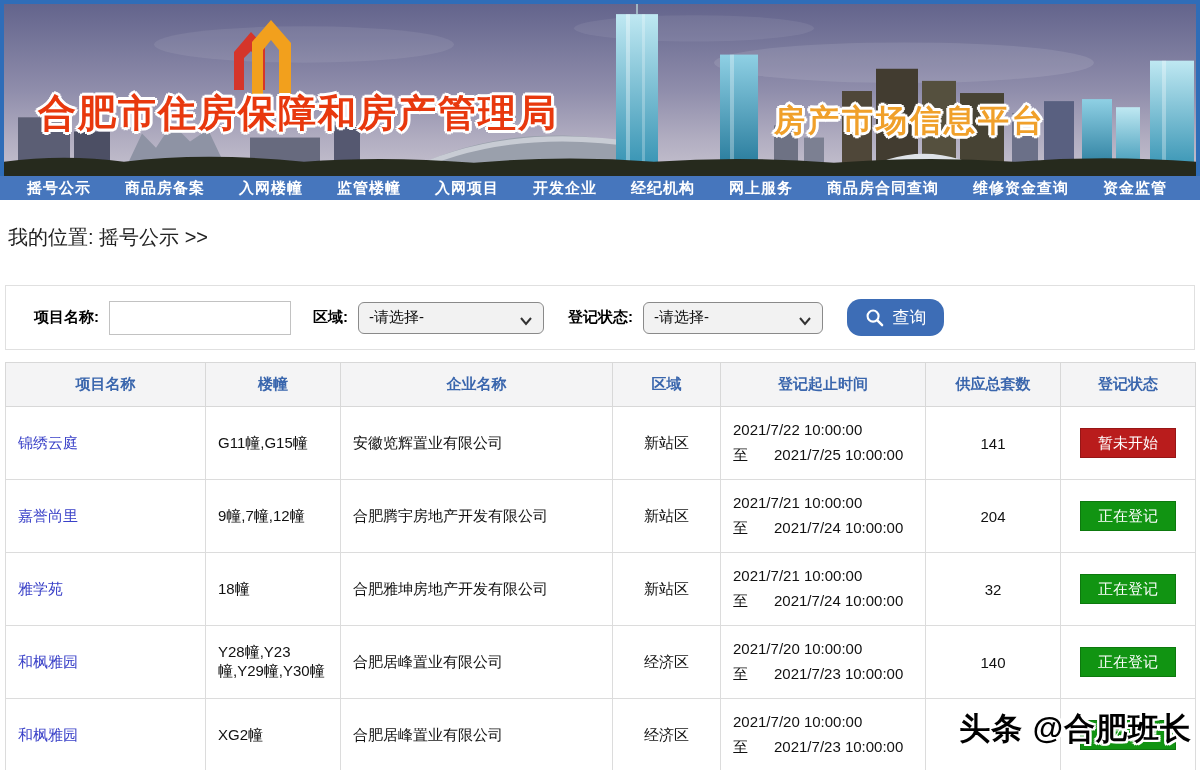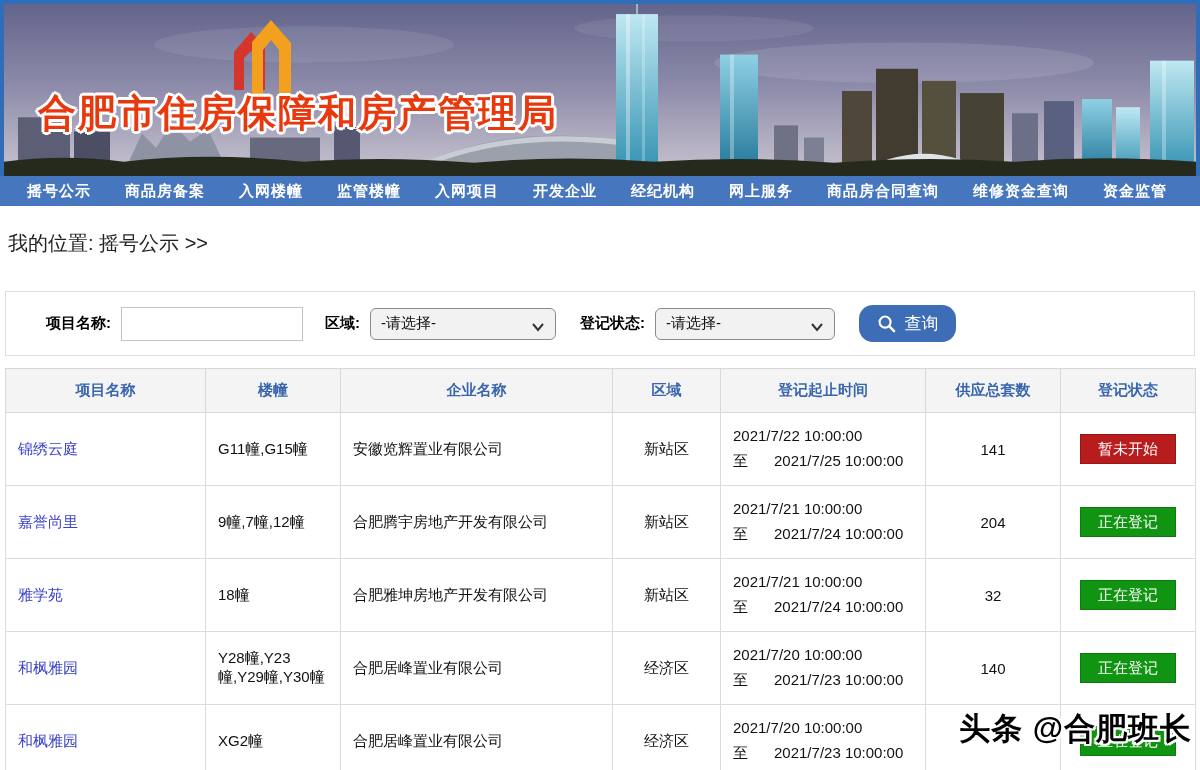--- a/index.html
+++ b/index.html
@@ -15,30 +15,30 @@
   .org-title { position:absolute; left:34px; top:84px; font-size:38px; font-weight:bold;
       color:#e8380d; letter-spacing:2px; white-space:nowrap;
       text-shadow:-2px -2px 0 #fff,2px -2px 0 #fff,-2px 2px 0 #fff,2px 2px 0 #fff,
                   -3px 0 0 #fff,3px 0 0 #fff,0 -3px 0 #fff,0 3px 0 #fff; }
   .platform-title { position:absolute; left:770px; top:96px; font-size:31px; font-weight:bold;
       color:#f0a02a; letter-spacing:3px; white-space:nowrap;
       text-shadow:-2px -2px 0 #fff,2px -2px 0 #fff,-2px 2px 0 #fff,2px 2px 0 #fff,
                   -3px 0 0 #fff,3px 0 0 #fff,0 -3px 0 #fff,0 3px 0 #fff; }
 
   
-  .navbar { height:30px; background:#4676bd; display:flex; align-items:center; padding-left:10px; }
+  .navbar { height:24px; background:#4676bd; display:flex; align-items:center; padding-left:10px; }
   .navbar a { color:#fff; font-size:15px; font-weight:bold; text-decoration:none;
               padding:0 17px; letter-spacing:1px; white-space:nowrap; cursor:pointer; }
 
   
   .breadcrumb { padding:24px 8px 14px; font-size:20px; color:#222; }
 
   
   .search-panel { margin:20px 5px 4px; border:1px solid #e0e0e0; height:65px;
-                  display:flex; align-items:center; padding-left:40px; }
+                  display:flex; align-items:center; padding-left:28px; }
   .f-label { font-size:15px; font-weight:bold; color:#000; white-space:nowrap; }
   .search-panel input[type=text] { width:182px; height:34px; border:1px solid #c2c2c2;
       margin:0 22px 0 10px; font-size:15px; padding:0 8px; outline:none; }
   .select-box { position:relative; width:186px; height:32px; border:1px solid #8a8a8a;
       border-radius:6px; background:#f2f2f2; display:flex; align-items:center;
       padding:0 30px 0 10px; font-size:15px; color:#111; margin:0 24px 0 10px; cursor:pointer; }
   .select-box .chev { position:absolute; right:10px; top:11px; }
   .query-btn { width:97px; height:37px; background:#3d6db6; color:#fff; border:none;
       display:flex; align-items:center; justify-content:center; gap:9px; font-size:17px;
       border-radius:14px; cursor:pointer; }
@@ -117,20 +117,21 @@
       <rect x="1112" y="102" width="24" height="68" fill="url(#teal)"></rect>
       <rect x="1146" y="56" width="44" height="114" fill="url(#teal)"></rect>
       <rect x="1158" y="56" width="4" height="114" fill="#ffffff" opacity="0.3"></rect>
       <path d="M0,170 L0,156 Q60,148 120,156 Q200,146 300,156 Q380,150 470,157 Q560,149 650,156 Q740,150 830,157 Q920,150 1010,156 Q1100,149 1192,156 L1192,170 Z" fill="#262a1d"></path>
     </svg>
     <svg class="logo" viewBox="0 0 72 112">
       <path d="M8,80 L8,42 L25,22 L39,37 L39,80 L29,80 L29,46 L25,41 L18,48 L18,80 Z" fill="#d5352a"></path>
       <path d="M26,112 L26,32 L45,10 L65,33 L65,112 L53,112 L53,40 L45,30 L37,40 L37,112 Z" fill="#f2a01d"></path>
     </svg>
     <div class="org-title">合肥市住房保障和房产管理局</div>
+    <div class="platform-title">房产市场信息平台</div>
   </div>
 
   <div class="navbar">
     <a>摇号公示</a>
     <a>商品房备案</a>
     <a>入网楼幢</a>
     <a>监管楼幢</a>
     <a>入网项目</a>
     <a>开发企业</a>
     <a>经纪机构</a>

